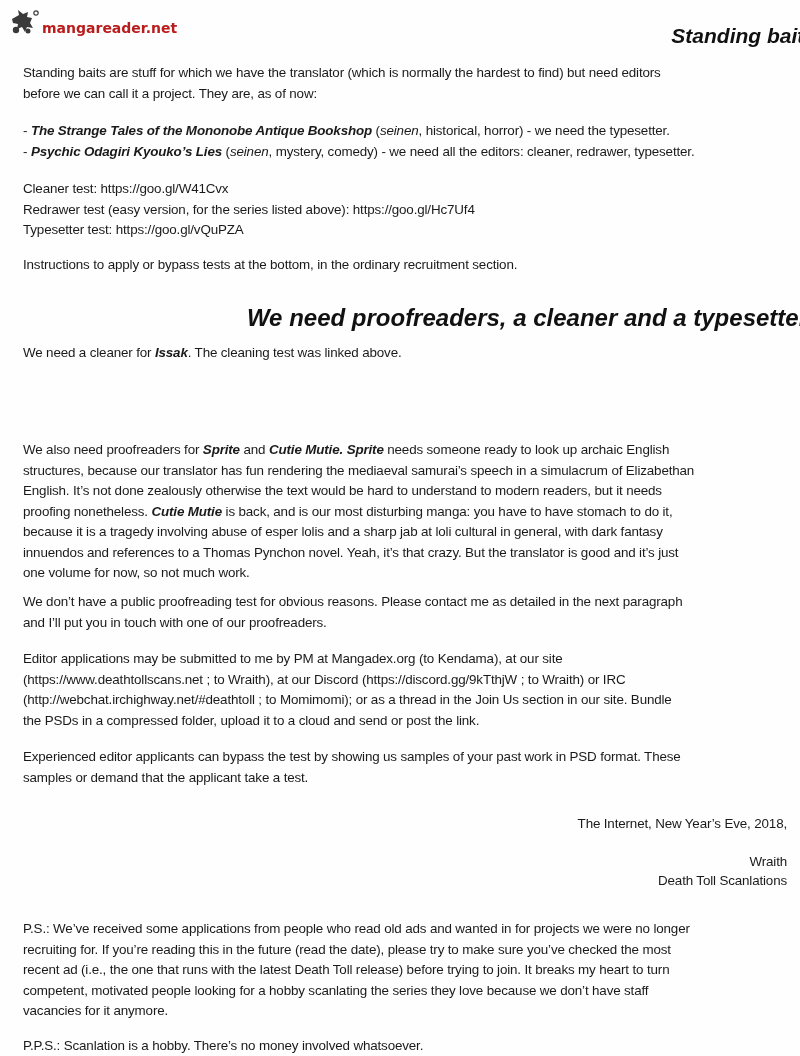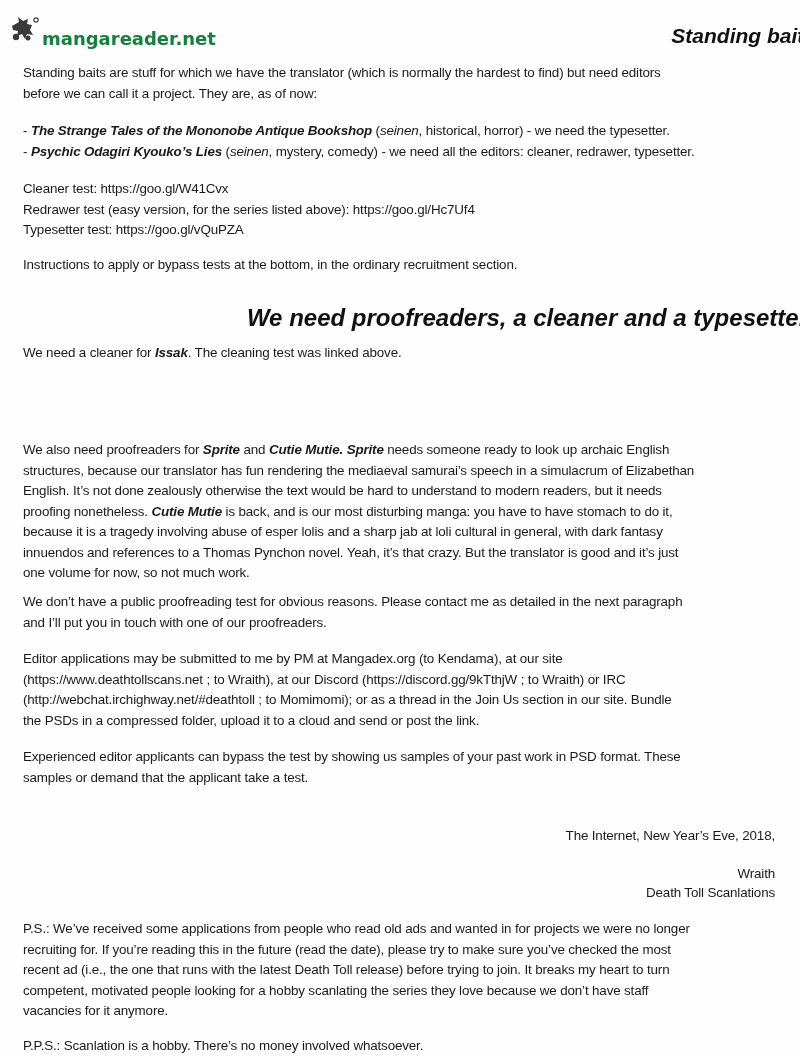--- a/index.html
+++ b/index.html
@@ -26,25 +26,25 @@
       position: absolute;
       left: 10px;
       top: 8px;
       display: flex;
       align-items: center;
       gap: 2px;
     }
     .logo svg { display: block; }
     .logo-text {
       font-family: "DejaVu Sans", sans-serif;
-      font-size: 18px;
+      font-size: 14px;
       font-weight: bold;
-      color: #15803d;
+      color: #b91c1c;
       letter-spacing: 0px;
-      margin-top: 20px;
+      margin-top: 12px;
     }
     .heading {
       position: absolute;
       left: 0;
       width: 800px;
       text-align: right;
       font-family: "Liberation Sans", sans-serif;
       font-weight: bold;
       font-style: italic;
       color: #111;
@@ -62,21 +62,21 @@
       margin: 10px;
     }
     .block b i, .bi { font-weight: bold; font-style: italic; }
     .right {
       position: absolute;
       right: 13px;
       text-align: right;
       font-size: 13.4px;
       line-height: 20.5px;
       letter-spacing: -0.15px;
-      margin: 12px;
+      margin: 0;
     }
     .line { display: block; white-space: nowrap; }
   </style>
 </head>
 <body>
 
 <div class="page">
 
   <div class="logo">
     <svg width="30" height="26" viewBox="0 0 30 26">

